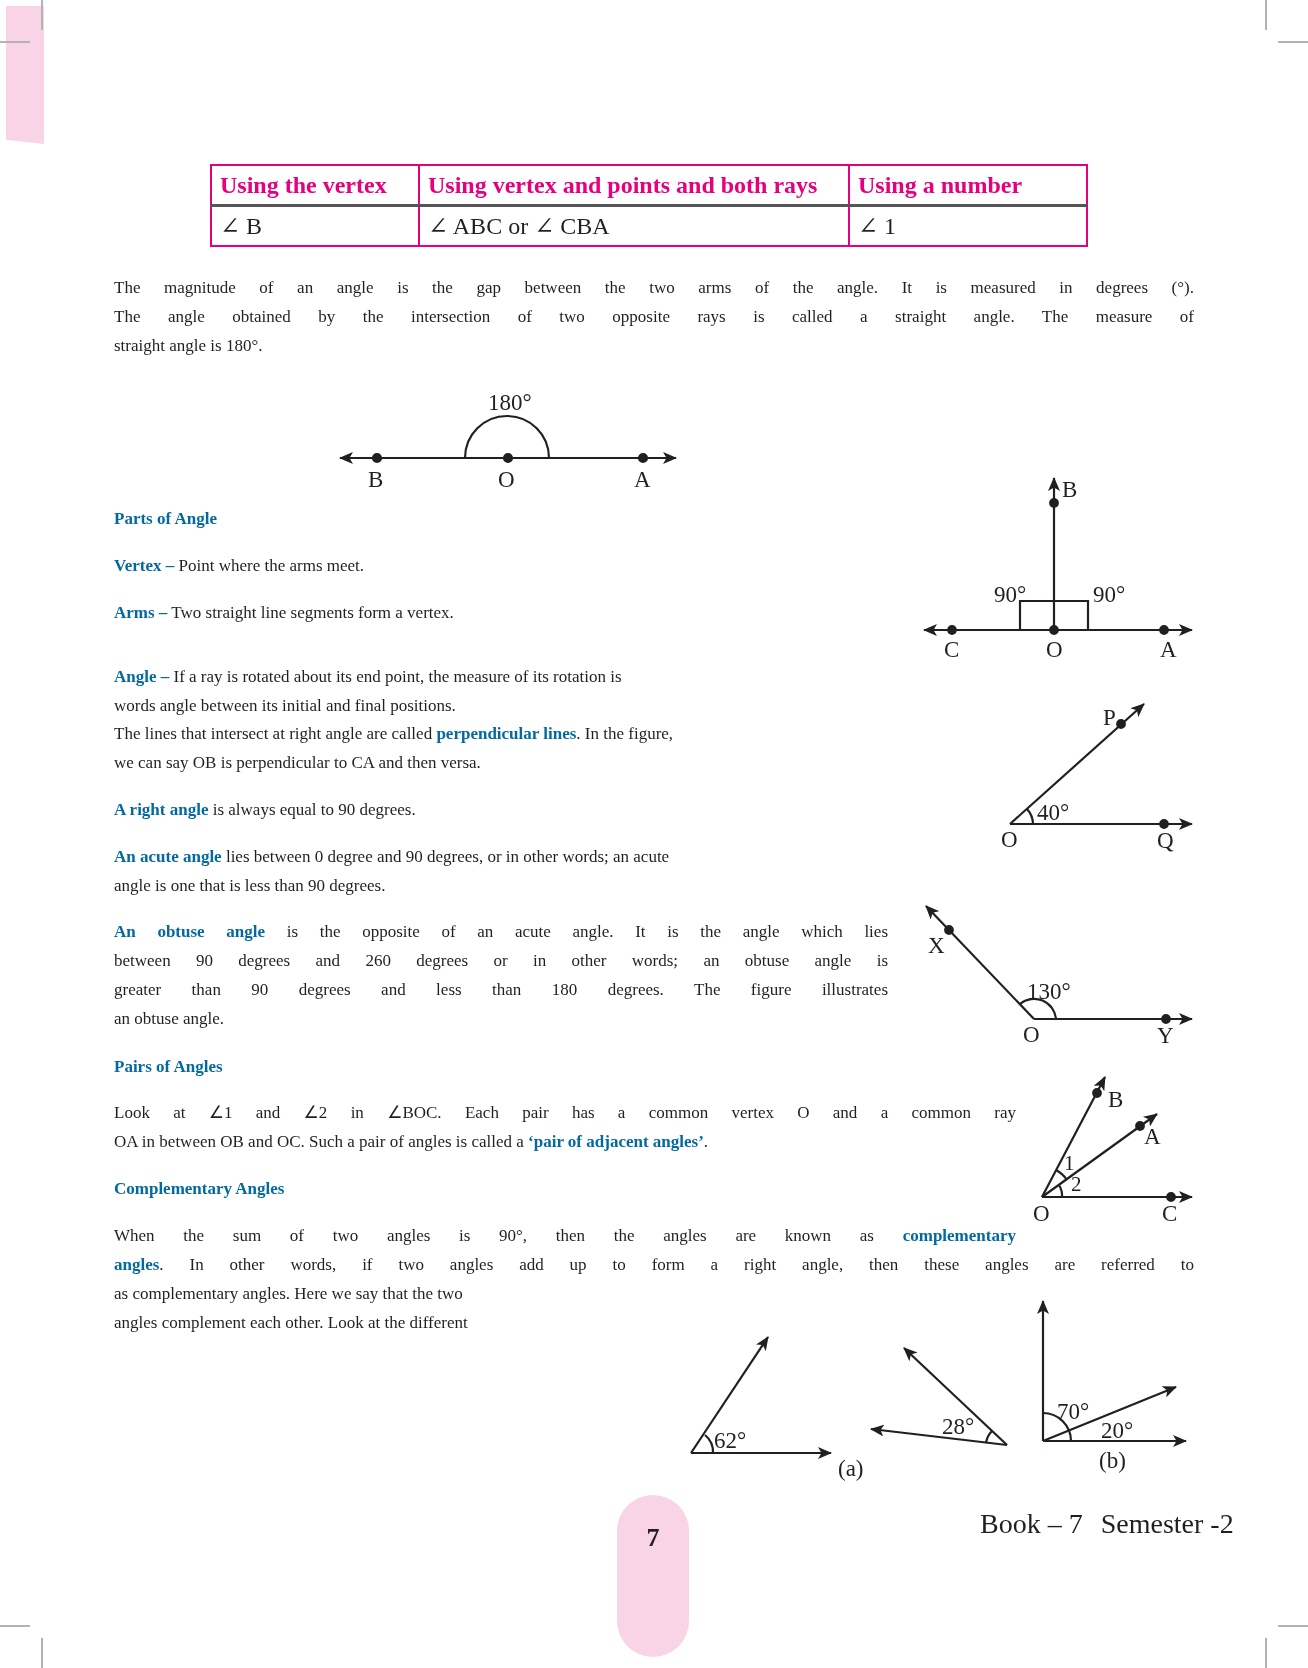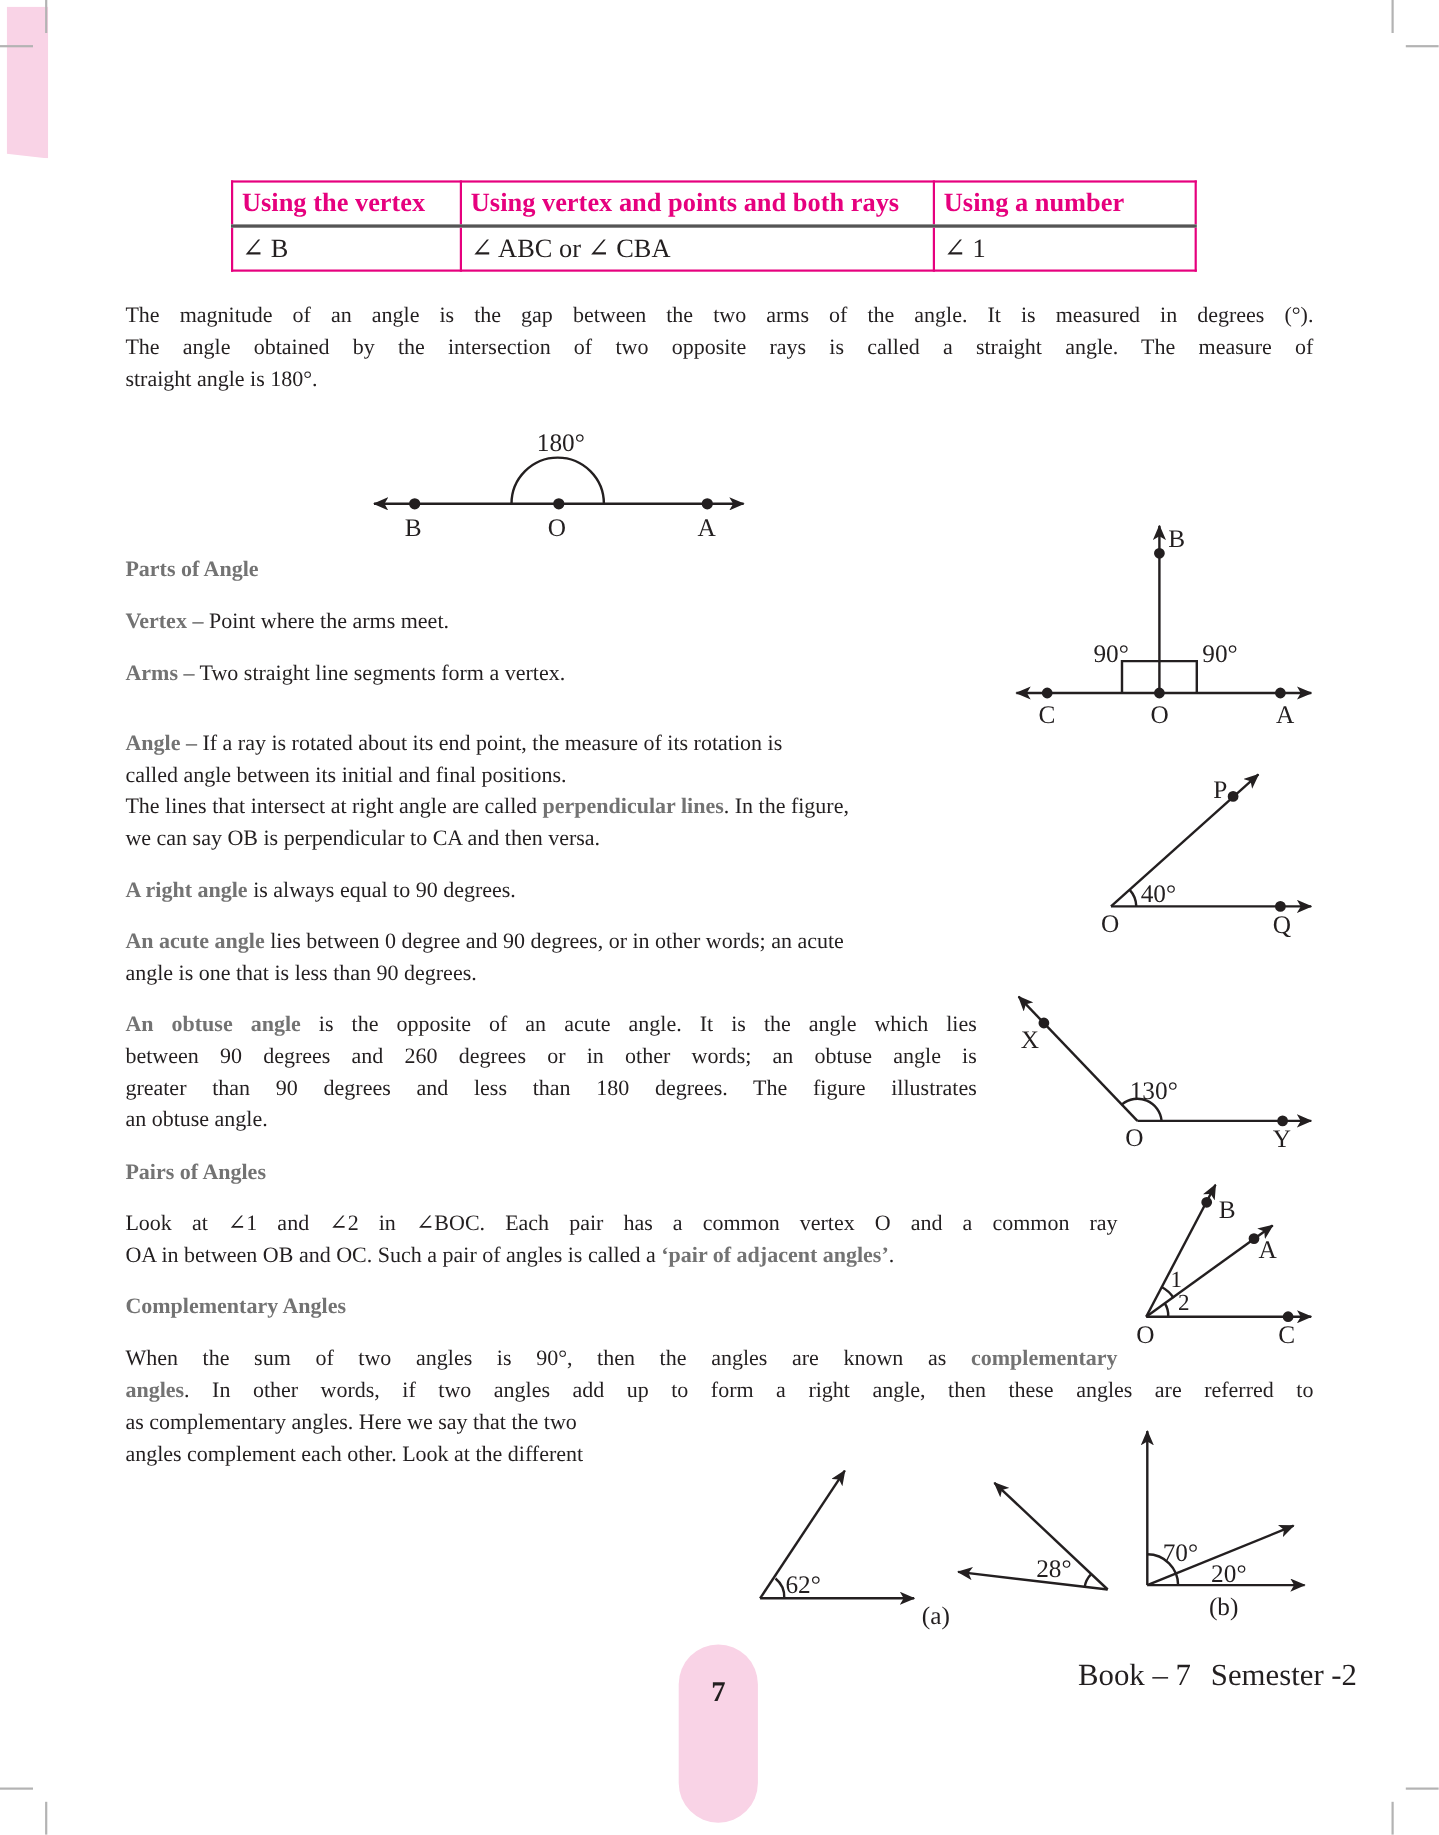--- a/index.html
+++ b/index.html
@@ -1,20 +1,20 @@
 <!DOCTYPE html>
 <html><head>
 <meta charset="utf-8">
 <style>
   html, body { margin:0; padding:0; background:#ffffff; }
   body { width:1308px; height:1668px; position:relative; overflow:hidden;
          font-family:"Liberation Serif", "DejaVu Serif", serif; color:#231f20; }
   .abs { position:absolute; }
-  .pink { color:#737373; font-weight:bold; }
-  .txt { font-size:20px; line-height:29px; }
+  .pink { color:#0369a1; font-weight:bold; }
+  .txt { font-size:17px; line-height:29px;font-family:Liberation Serif, serif; }
   .just { text-align:justify; text-align-last:left; }
   .crop { position:absolute; background:#b3b3b3; }
   .tab { position:absolute; left:210px; top:164px; border-collapse:collapse; font-size:24px; }
   .tab td { border:2px solid #e6007e; padding:2px 8px; height:34px; vertical-align:middle; }
   .tab tr.head td { color:#e6007e; font-weight:bold; border-bottom:3px solid #555; }
   svg text { font-family:"Liberation Serif", "DejaVu Serif", serif; fill:#231f20; }
 </style>
 </head>
 <body>
 
@@ -166,21 +166,21 @@
 
 <div class="abs txt pink" style="left:114px;top:504px;">Parts of Angle</div>
 <div class="abs txt" style="left:114px;top:551px;">
   <span class="pink">Vertex –</span><span> Point where the arms meet.</span>
 </div>
 <div class="abs txt" style="left:114px;top:598px;">
   <span class="pink">Arms –</span><span> Two straight line segments form a vertex.</span>
 </div>
 <div class="abs txt" style="left:114px;top:645px;width:800px;margin-top:17px;">
   <div><span class="pink">Angle –</span><span> If a ray is rotated about its end point, the measure of its rotation is</span></div>
-  <div>called angle between its initial and final positions.</div>
+  <div>words angle between its initial and final positions.</div>
 </div>
 
 <div class="abs txt" style="left:114px;top:719px;width:860px;">
   <div><span>The lines that intersect at right angle are called </span><span class="pink">perpendicular lines</span><span>. In the figure,</span></div>
   <div>we can say OB is perpendicular to CA and then versa.</div>
 </div>
 
 <div class="abs txt" style="left:114px;top:795px;">
   <span class="pink">A right angle</span><span> is always equal to 90 degrees.</span>
 </div>

